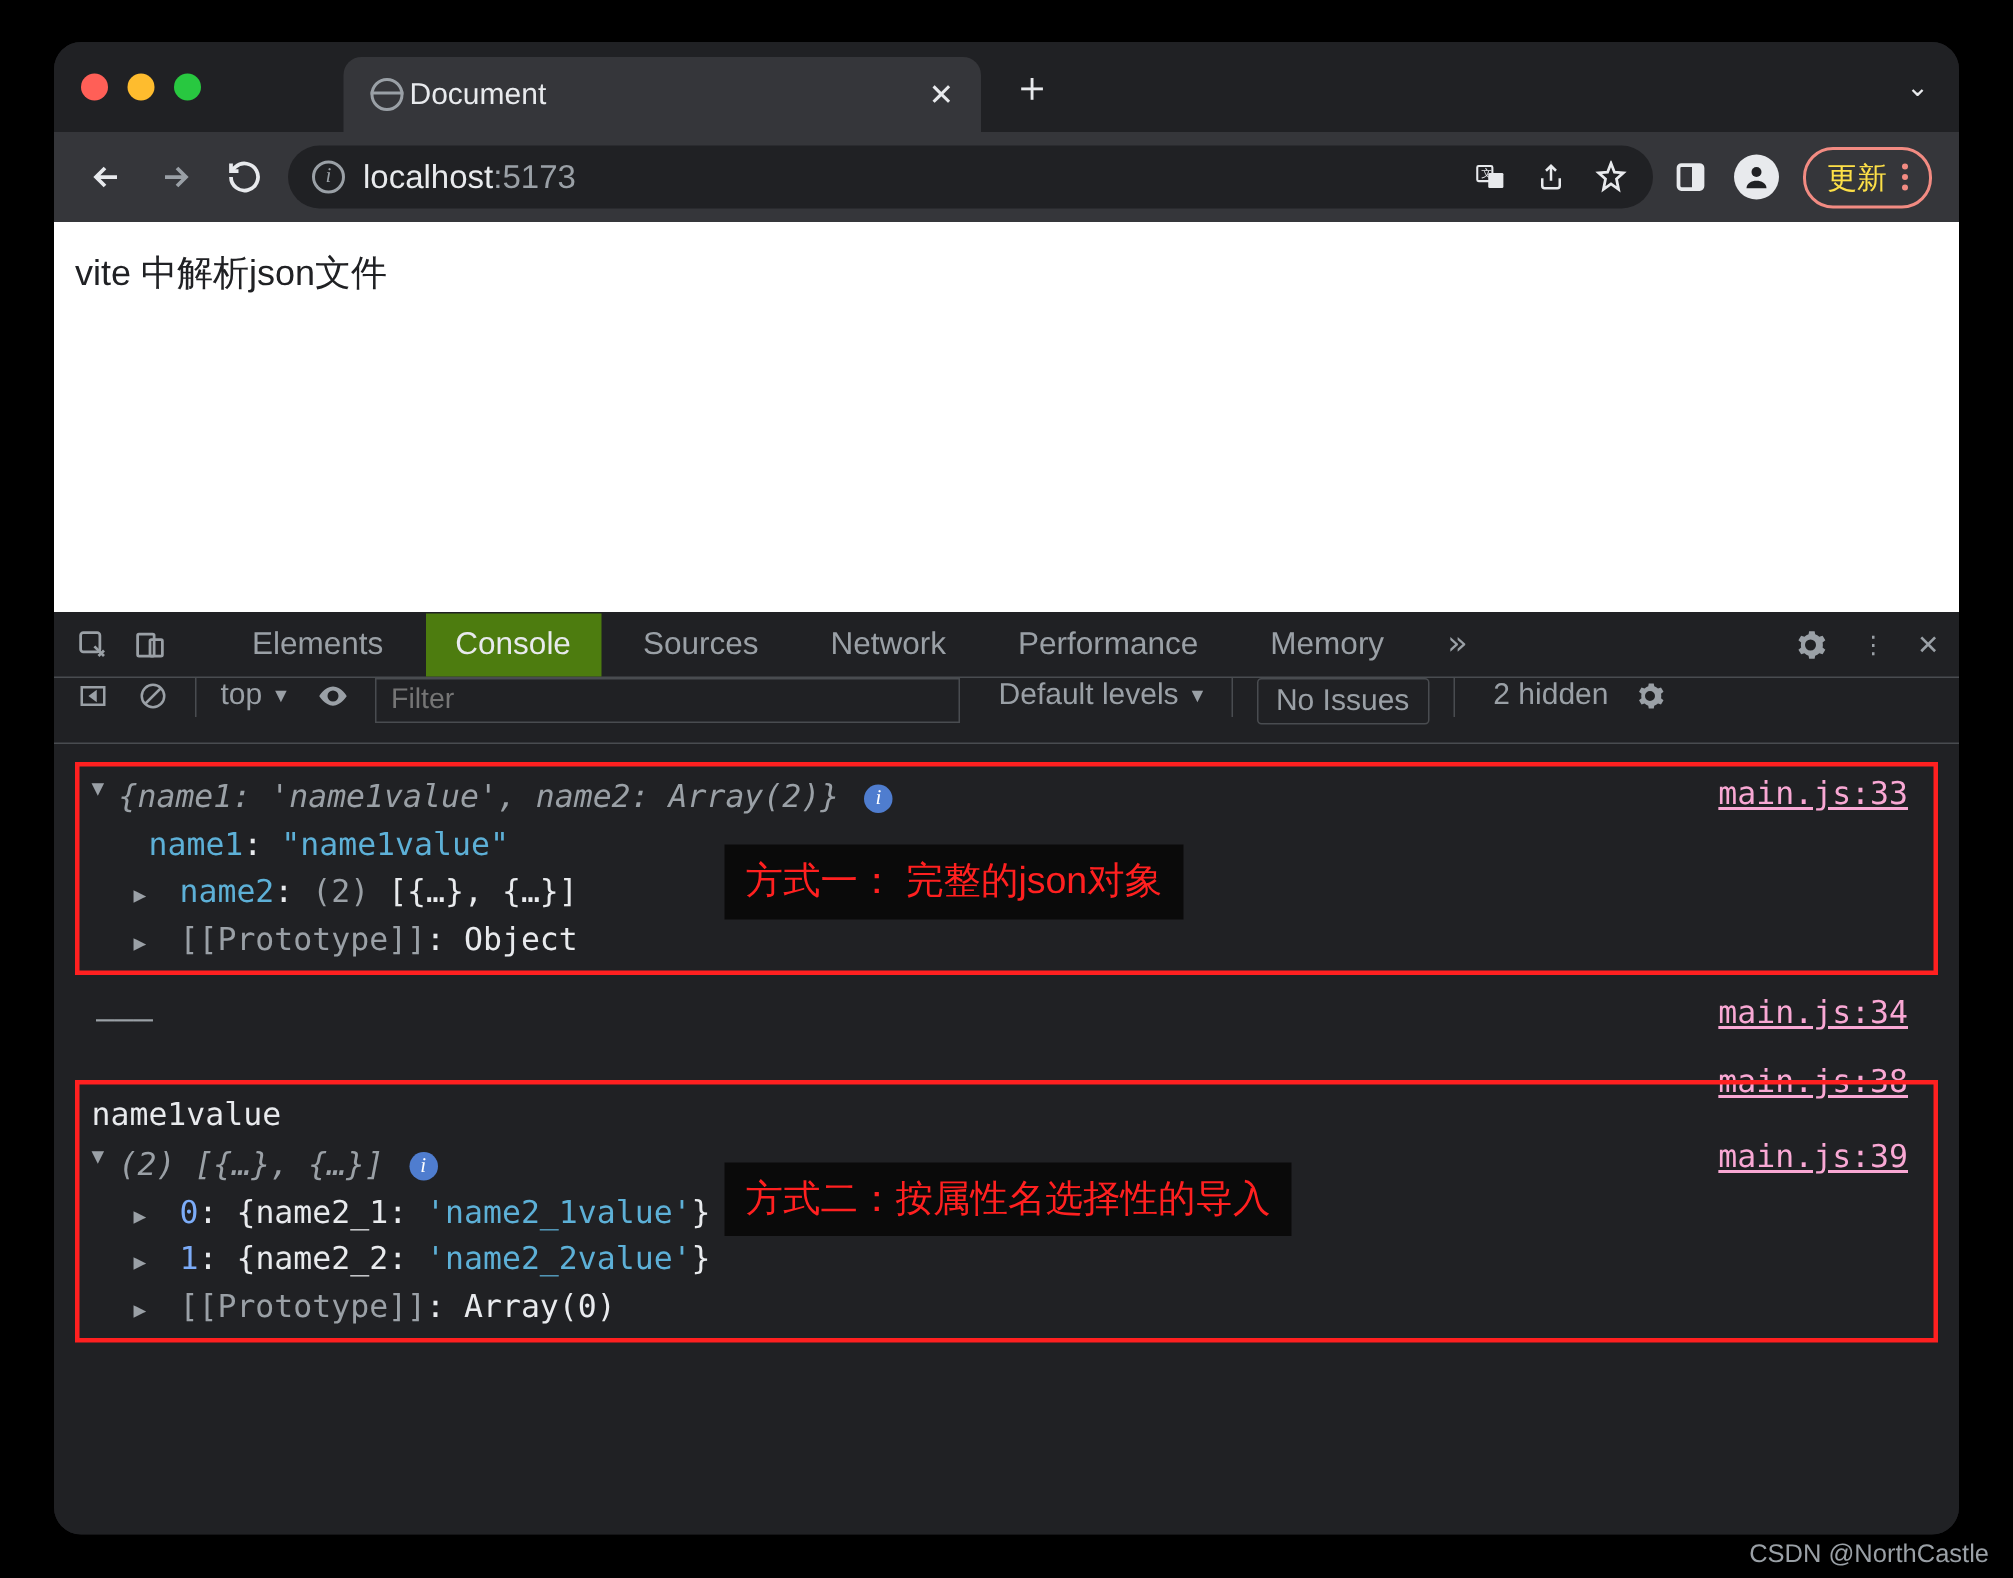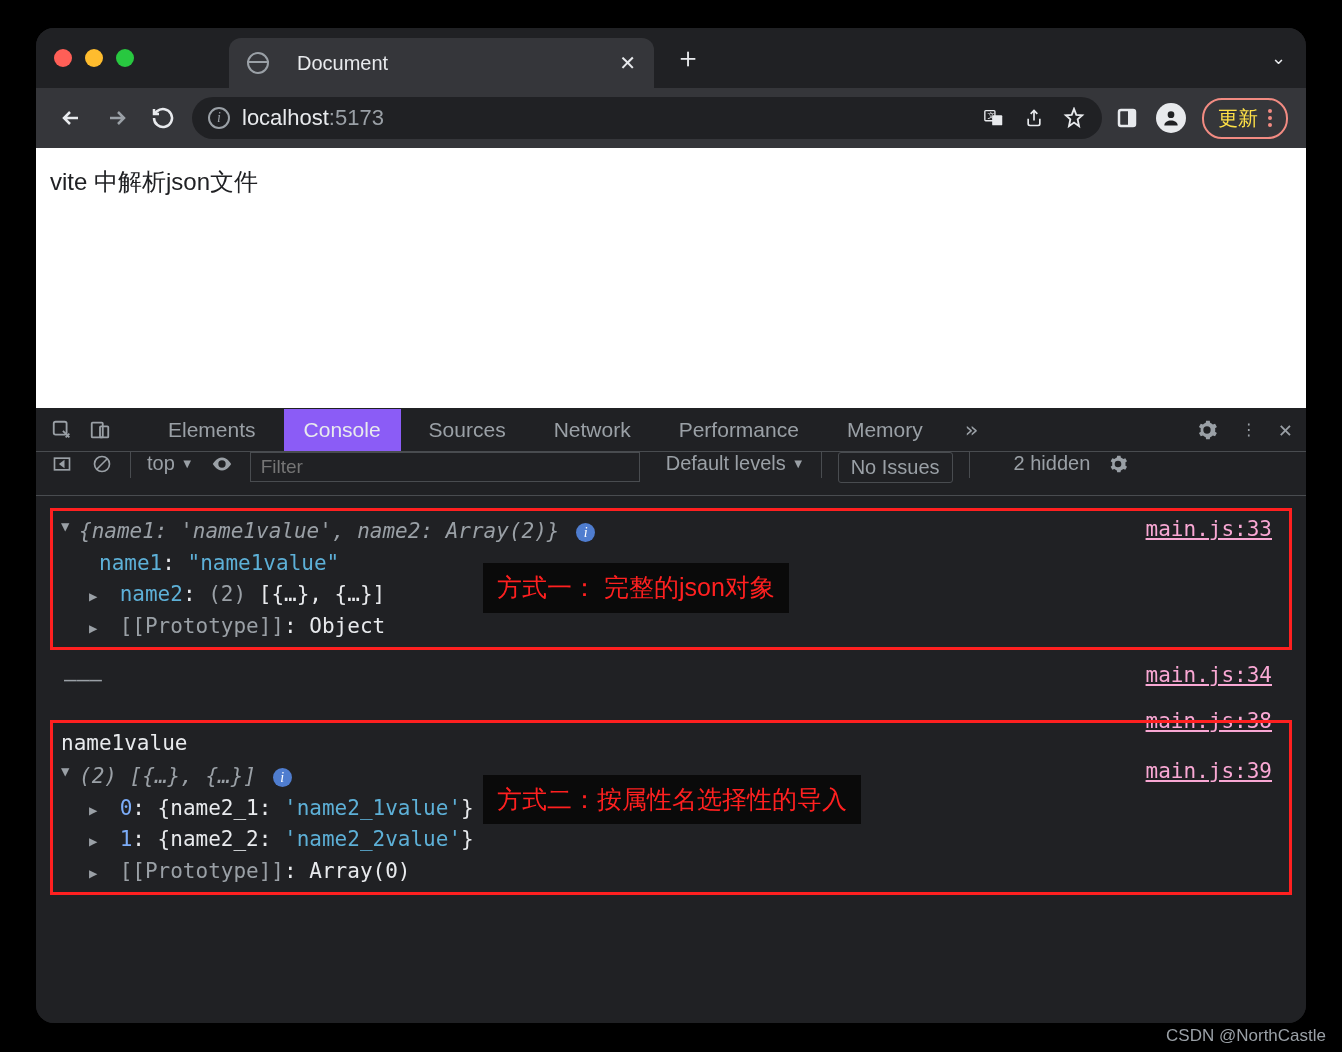--- a/index.html
+++ b/index.html
@@ -42,21 +42,21 @@
     .tl-red { background: #ff5f57; }
     .tl-yellow { background: #febc2e; }
     .tl-green { background: #28c840; }
     .tab {
       height: 50px;
       background: #35363a;
       border-radius: 12px 12px 0 0;
       display: flex;
       align-items: center;
       padding: 0 18px;
-      gap: 28px;
+      gap: 4px;
       min-width: 425px;
       align-self: flex-end;
     }
     .tab-favicon { width: 22px; height: 22px; border: 2.5px solid #9aa0a6; border-radius: 50%; position: relative; }
     .tab-favicon::before { content: ''; position: absolute; left: -2px; right: -2px; top: 7px; height: 2px; background: #9aa0a6; }
     .tab-title { color: #e8eaed; font-size: 20px; flex: 1; }
     .tab-close { color: #e8eaed; font-size: 20px; cursor: pointer; }
     .new-tab { color: #e8eaed; font-size: 28px; margin-left: 20px; cursor: pointer; font-weight: 300; }
     .window-menu { position: absolute; right: 20px; color: #e8eaed; font-size: 18px; }
     
@@ -121,21 +121,21 @@
       height: 44px;
       border-bottom: 1px solid #494c50;
       display: flex;
       align-items: center;
       padding: 0 14px;
       gap: 8px;
     }
     .dt-inspect { display: flex; gap: 14px; margin-right: 28px; }
     .dt-inspect-icon { color: #9aa0a6; width: 24px; height: 24px; display: flex; align-items: center; justify-content: center; }
     .dt-tab { color: #9aa0a6; font-size: 21px; padding: 9px 20px; cursor: pointer; font-family: -apple-system, sans-serif; }
-    .dt-tab.active { color: #e8eaed; background: #8b5cf6; }
+    .dt-tab.active { color: #e8eaed; background: #4d7c0f; }
     .dt-more { color: #9aa0a6; font-size: 22px; padding: 0 14px; cursor: pointer; }
     .dt-tabs-right { margin-left: auto; display: flex; gap: 18px; align-items: center; color: #9aa0a6; }
     .dt-x { font-size: 22px; cursor: pointer; }
     
     .console-toolbar {
       height: 44px;
       border-bottom: 1px solid #494c50;
       display: flex;
       align-items: flex-start;
       padding: 0 14px;
@@ -153,21 +153,21 @@
       background: transparent;
       border: 1px solid #494c50;
       color: #e8eaed;
       padding: 0 10px;
       font-size: 19px;
       font-family: -apple-system, sans-serif;
       max-width: 390px;
     }
     .ct-levels { display: flex; align-items: center; gap: 6px; cursor: pointer; margin-left: 10px; }
     .ct-issues { border: 1px solid #494c50; padding: 3px 12px; border-radius: 3px; cursor: pointer; }
-    .ct-hidden { margin-left: 28px; }
+    .ct-hidden { margin-left: 10px; }
     
     .console-body {
       flex: 1;
       padding: 6px 14px 14px 14px;
       font-size: 21px;
       line-height: 1.5;
       position: relative;
     }
     .log-group {
       position: relative;

